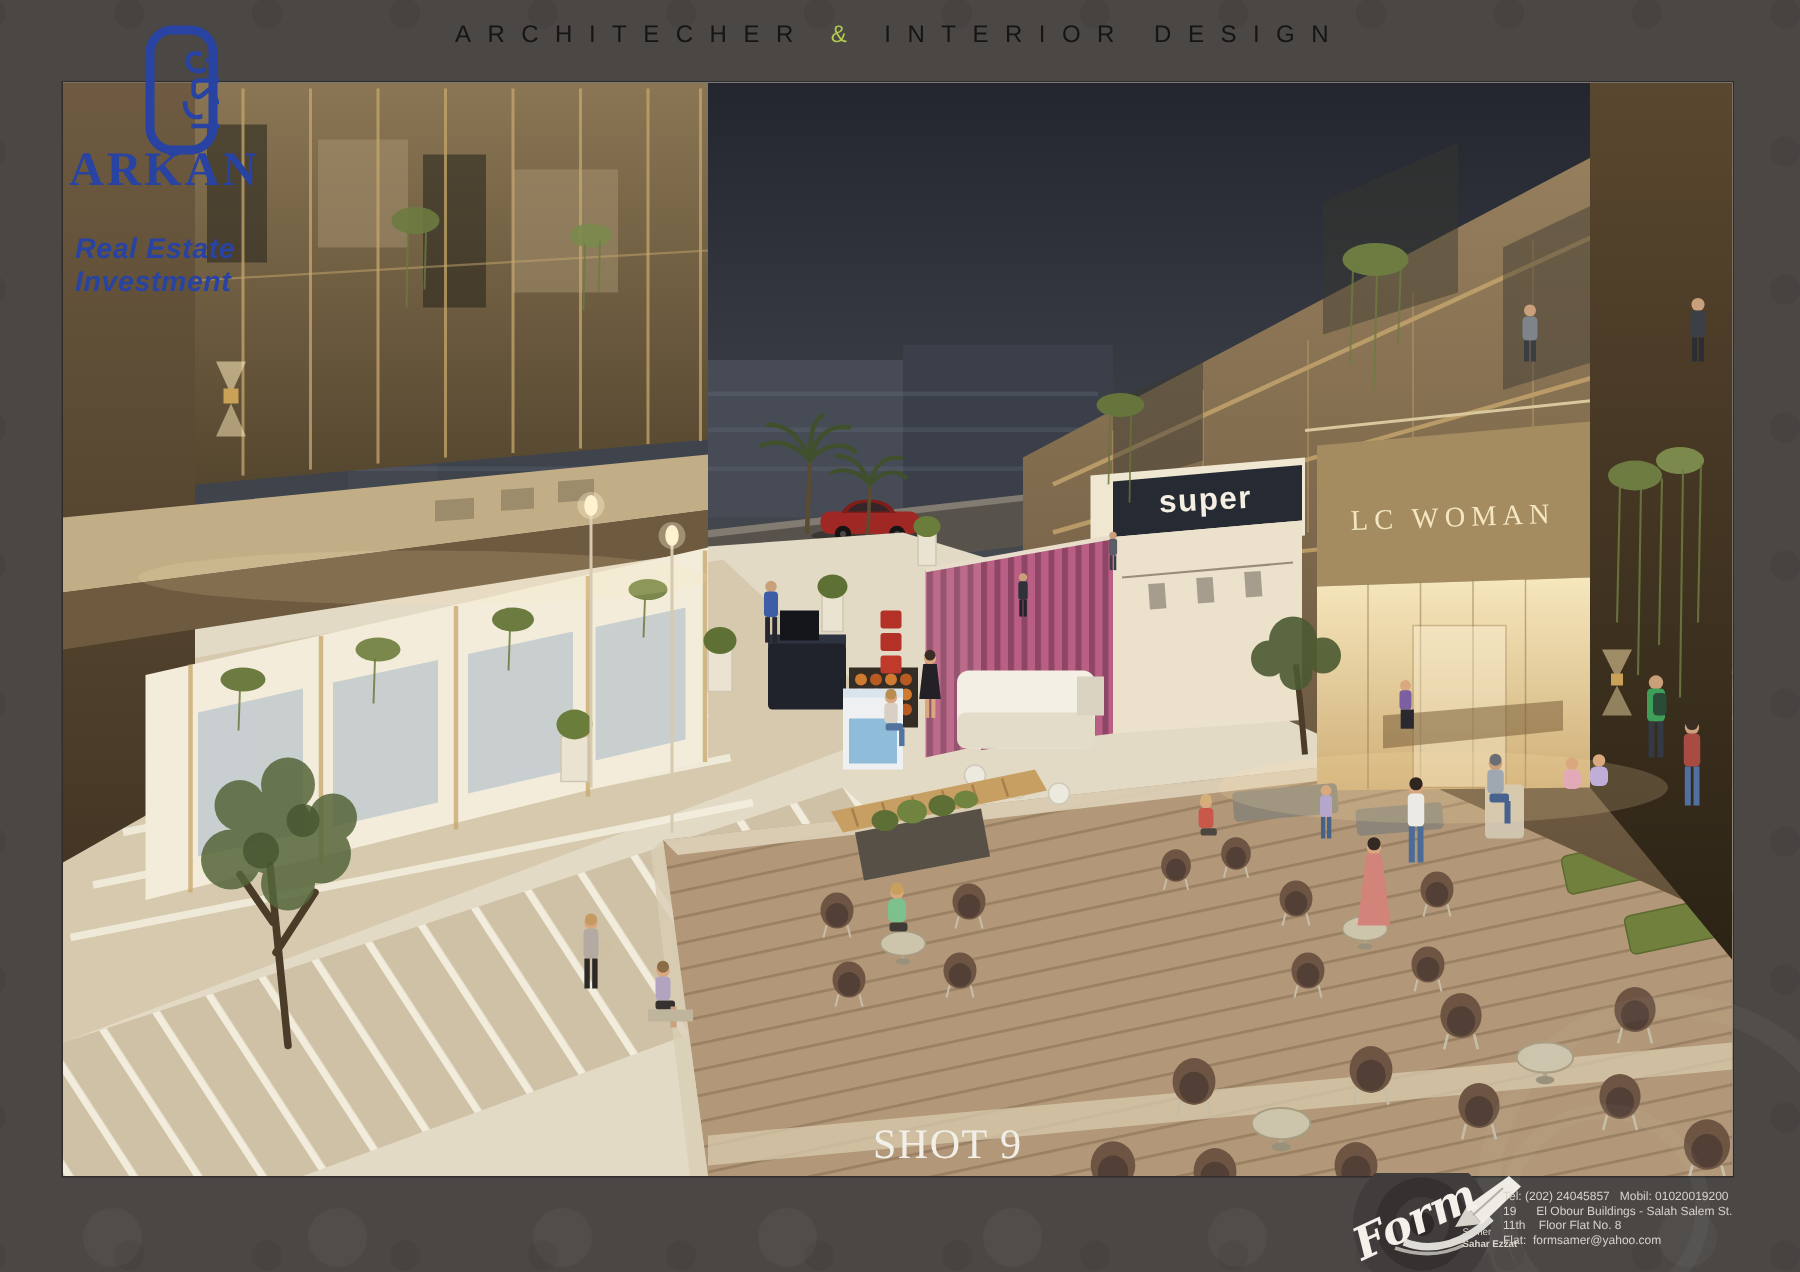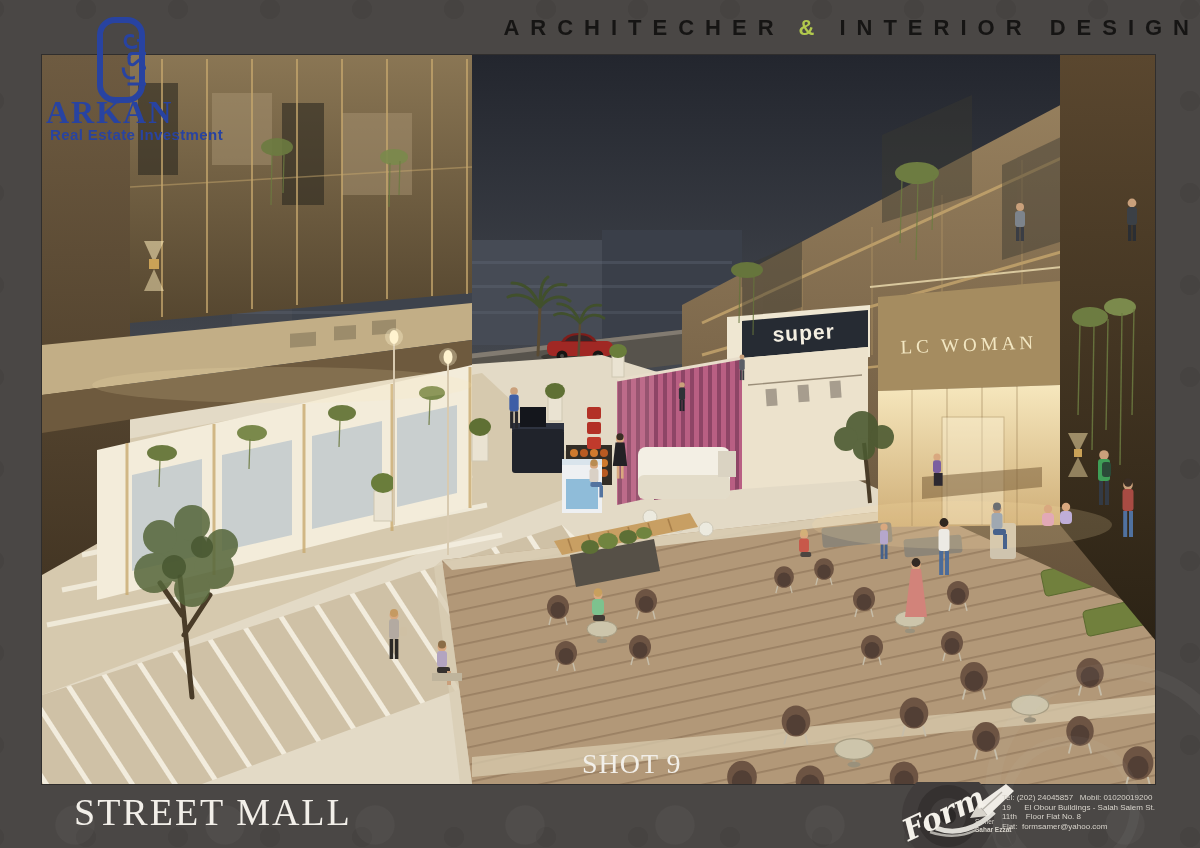--- a/index.html
+++ b/index.html
@@ -5,30 +5,30 @@
   html,body{margin:0;padding:0;background:#222;}
   #canvas{position:relative;width:1200px;height:848px;overflow:hidden;
     background-color:#4a4745;
     background-image:
       radial-gradient(rgba(255,255,255,.03) 18%, transparent 19%),
       radial-gradient(rgba(0,0,0,.06) 15%, transparent 16%);
     background-size:150px 150px, 92px 92px;
     background-position:0 0, 40px 55px;
     font-family:"Liberation Sans",sans-serif;}
   
-  #header-title{position:absolute;top:15px;left:0;width:100%;text-align:right;
-    font-size:22px;font-weight:bold;letter-spacing:11px;color:#161514;white-space:nowrap;}
+  #header-title{position:absolute;top:15px;left:0;width:100%;text-align:center;
+    font-size:16px;font-weight:normal;letter-spacing:11px;color:#161514;white-space:nowrap;}
   #header-title .amp{color:#b2c94d;margin:0 14px;}
   
   #arkan{position:absolute;left:44px;top:4px;width:170px;height:165px;z-index:30;}
   #arkan .emblem{position:absolute;left:52px;top:12px;}
   #arkan .brand{position:absolute;left:2px;top:92px;width:168px;font-family:"Liberation Serif",serif;
     font-weight:bold;font-size:32px;color:#2843a1;letter-spacing:2px;line-height:1;}
-  #arkan .tagline{position:absolute;left:6px;top:122px;width:190px;font-size:15px;
-    font-weight:bold;color:#2843a1;letter-spacing:.4px;}
+  #arkan .tagline{position:absolute;left:6px;top:152px;width:190px;font-size:19px;
+    font-weight:bold;color:#2843a1;letter-spacing:.4px;font-style:italic;}
   
   #render{position:absolute;left:42px;top:55px;width:1113px;height:729px;overflow:hidden;
     background:#e3dac6;box-shadow:0 0 0 1px rgba(0,0,0,.35);}
   #render svg{display:block;}
   
   #project-title{position:absolute;left:74px;top:790px;font-family:"Liberation Serif",serif;
     font-size:38px;color:#f2efe9;letter-spacing:2px;}
   #shot-label{position:absolute;left:582px;top:748px;font-family:"Liberation Serif",serif;
     font-size:28px;color:#f2efe9;letter-spacing:1px;}
   #form-block{position:absolute;left:890px;top:782px;width:310px;height:66px;z-index:5;}
@@ -605,21 +605,20 @@
 
   <div id="arkan">
     <svg class="emblem" width="50" height="88" viewBox="0 0 50 88">
       <rect x="4" y="4" width="42" height="80" rx="15" fill="none" stroke="#2843a1" stroke-width="6"></rect>
       <text x="0" y="0" transform="translate(32,44) rotate(90)" text-anchor="middle" font-size="24" font-weight="bold" fill="#2843a1">أركان</text>
     </svg>
     <div class="brand">ARKAN</div>
     <div class="tagline">Real Estate Investment</div>
   </div>
 
-  <div id="project-title">STREET MALL</div>
   <div id="shot-label">SHOT 9</div>
 
   <div class="ring" id="ring1"></div>
   <div class="ring" id="ring2"></div>
 
   <div id="form-block">
     <svg width="310" height="66" viewBox="0 0 310 66" style="position:absolute;left:0;top:0;">
       <circle cx="58" cy="34" r="46" fill="#413d3c"></circle>
       <circle cx="58" cy="34" r="31" fill="#353130"></circle>
       <circle cx="58" cy="34" r="18" fill="#413d3c"></circle>

